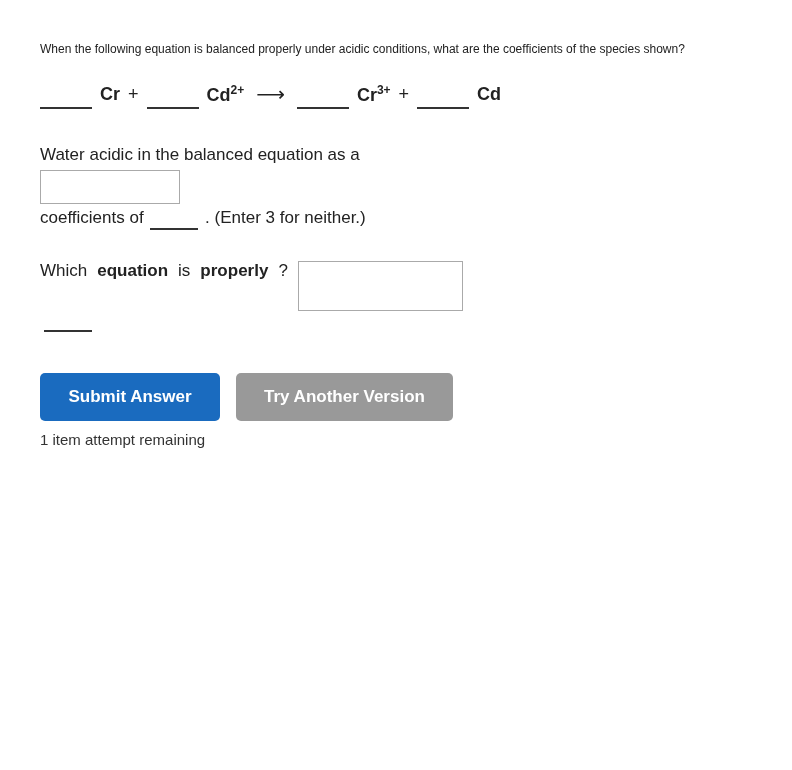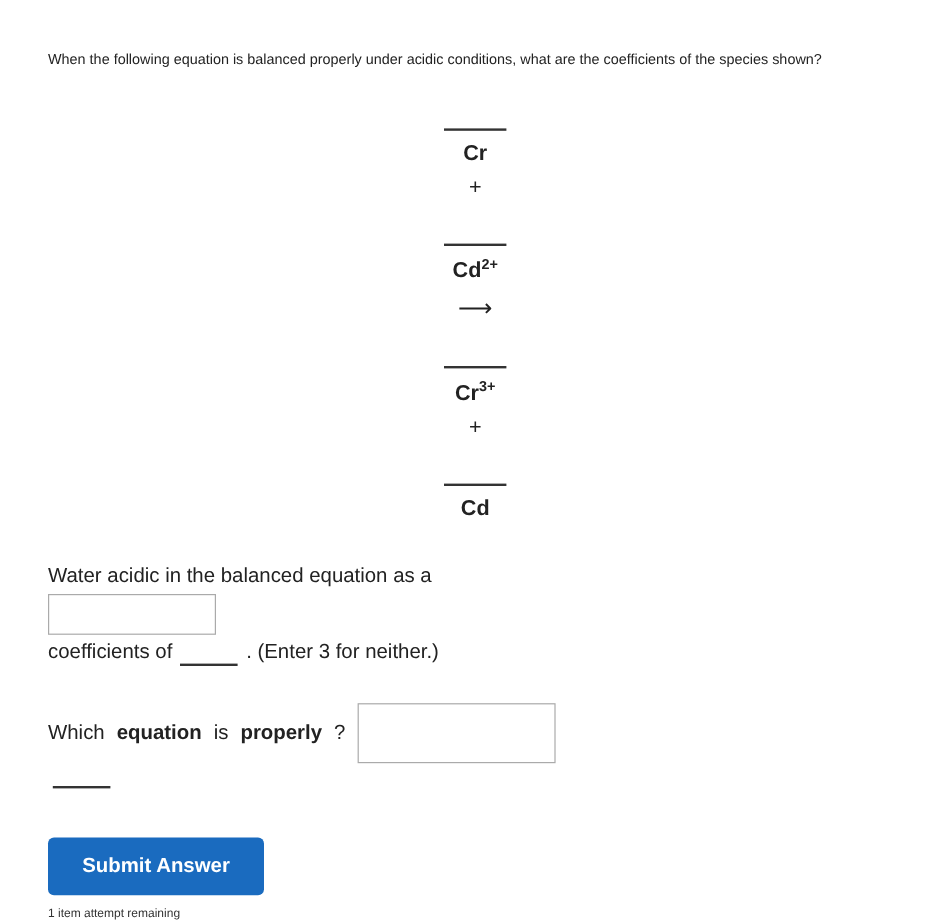--- a/index.html
+++ b/index.html
@@ -19,21 +19,20 @@
       margin-bottom: 21px;
       max-width: 700px;
     }
 
     .equation-row {
       display: flex;
       align-items: center;
       gap: 8px;
       margin-bottom: 32px;
       flex-wrap: nowrap;
-      flex-direction: column;
     }
 
     .coeff-box {
       display: inline-block;
       width: 52px;
       height: 30px;
       border-bottom: 2px solid #333;
       vertical-align: middle;
     }
 
@@ -72,21 +71,20 @@
       display: inline-block;
       width: 48px;
       height: 24px;
       border-bottom: 2px solid #333;
       vertical-align: middle;
       margin: 0 2px;
     }
 
     .oxidized-row {
       display: flex;
-      align-items: center;
       gap: 10px;
       font-size: 17px;
       margin-bottom: 10px;
     }
 
     .oxidized-box {
       display: inline-block;
       width: 165px;
       height: 50px;
       border: 1.5px solid #aaa;
@@ -127,21 +125,21 @@
       border: none;
       padding: 14px 28px;
       font-size: 17px;
       font-weight: bold;
       border-radius: 5px;
       cursor: pointer;
       min-width: 210px;
     }
 
     .attempt-text {
-      font-size: 10px;
+      font-size: 15px;
       color: #333;
       margin-top: 6px;
     }
 
     .plus-sign {
       font-size: 18px;
       font-weight: normal;
     }
   </style>
 </head>
@@ -198,15 +196,16 @@
     <span>?</span>
   <span class="oxidized-box"></span>
 </div>
 
 <div style="margin-bottom: 8px;">
   <span class="small-blank"></span>
 </div>
 
 <div class="buttons-row">
   <button class="btn-submit">Submit Answer</button>
+  <button class="btn-try">Try Another Version</button>
 </div>
 
 <p class="attempt-text">1 item attempt remaining</p>
 
 </body></html>

